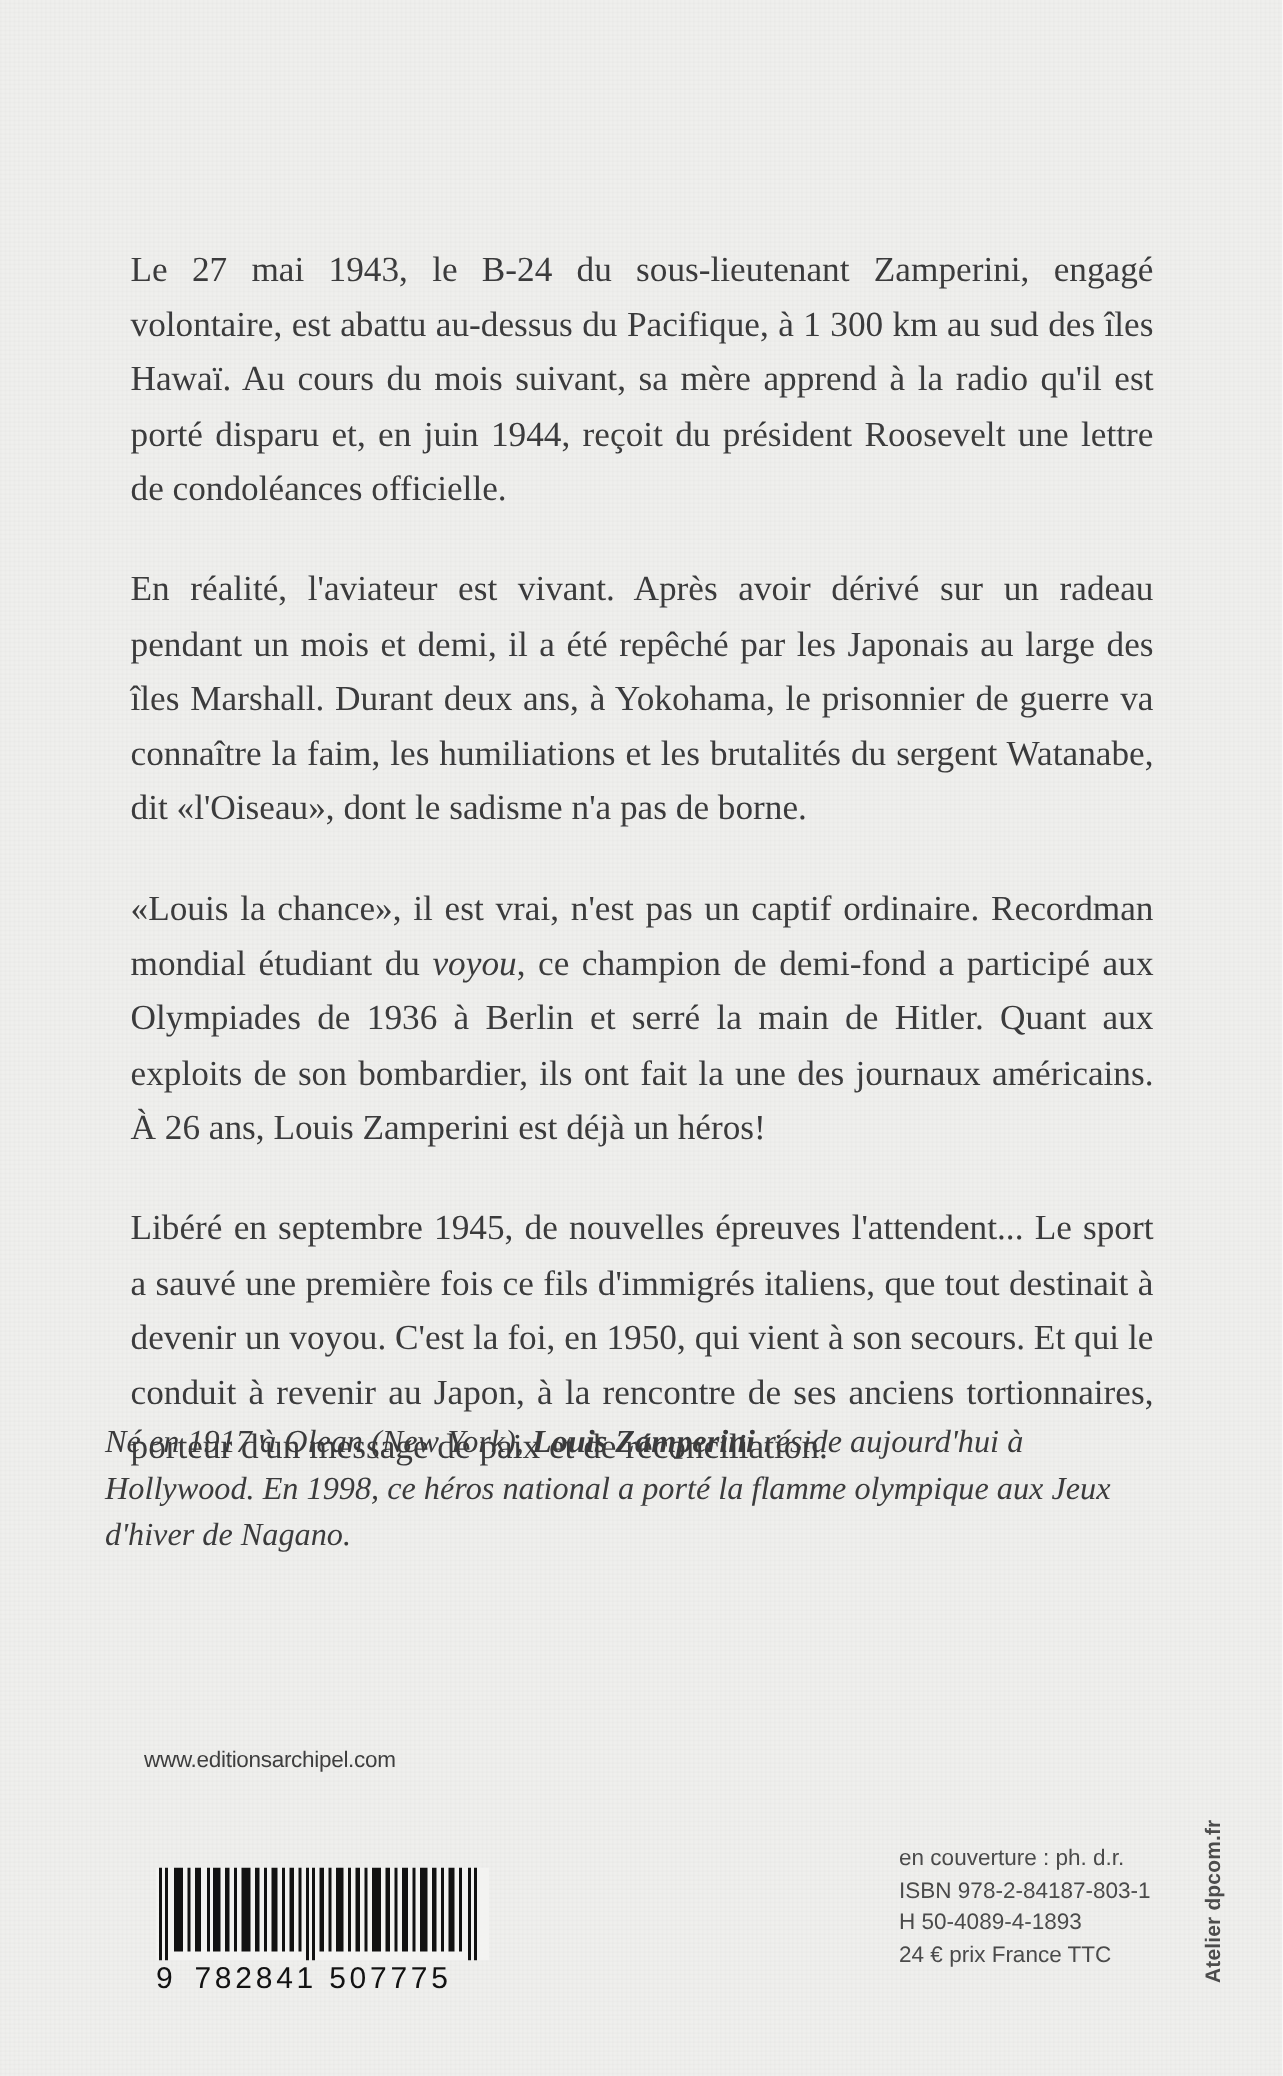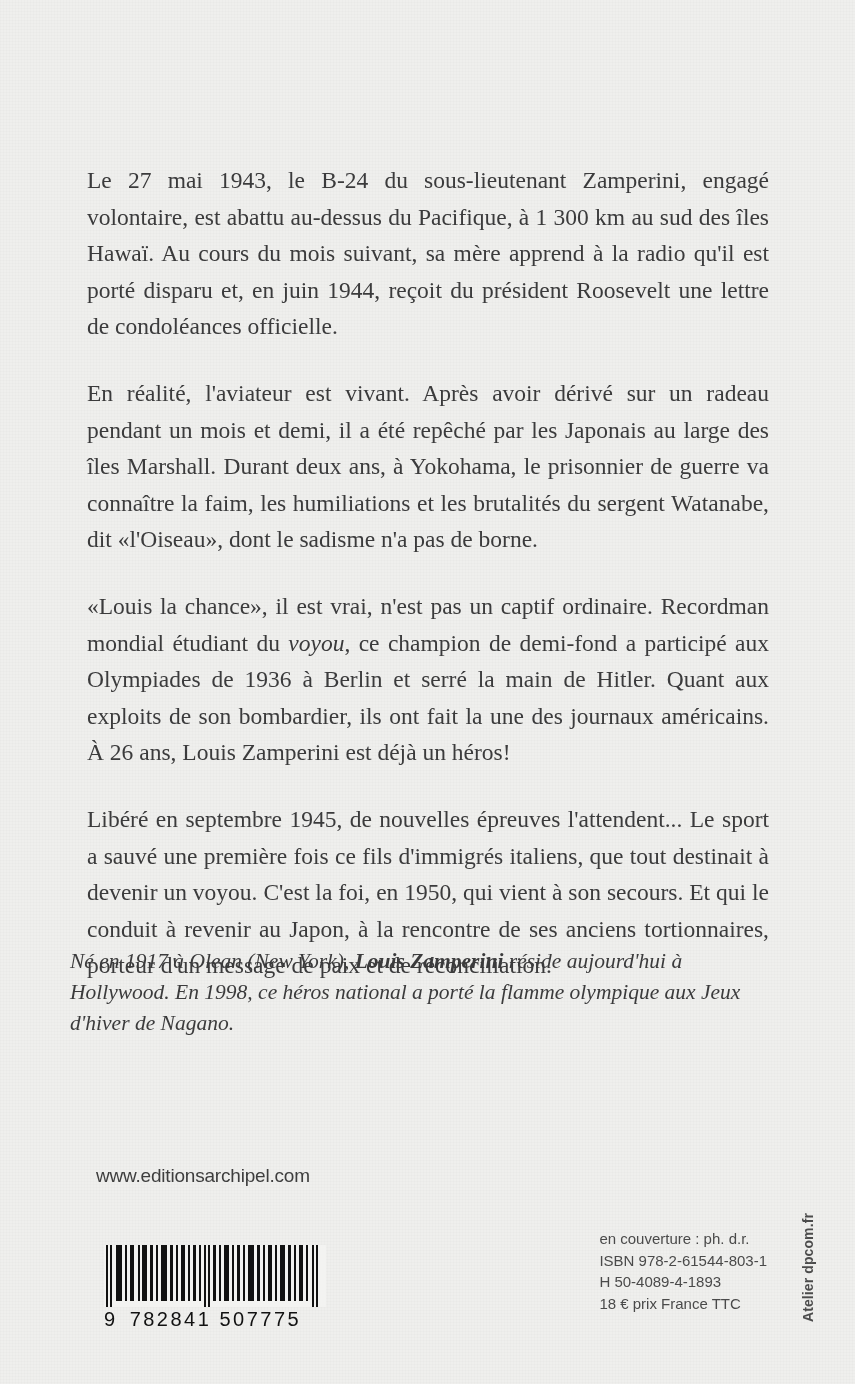--- a/index.html
+++ b/index.html
@@ -98,21 +98,21 @@
     text-align: left;
   }
   .bio b { font-weight: bold; font-style: italic; }
 
   
   .site-url {
     position: absolute;
     left: 96px;
     top: 1165px;
     font-family: "Liberation Sans", sans-serif;
-    font-size: 19px;
+    font-size: 15px;
     color: #3e3e3e;
     letter-spacing: -0.2px;
     white-space: nowrap;
   }
 
   .barcode-wrap {
     position: absolute;
     left: 104px;
     top: 1245px;
     width: 222px;
@@ -221,20 +221,20 @@
       </g>
     </svg>
     <div class="barcode-digits">
       <span class="lead">9</span>
       <span>782841 507775</span>
     </div>
   </div>
 
   <div class="imprint">
     <div>en couverture : ph. d.r.</div>
-    <div>ISBN  978-2-61544-803-1</div>
+    <div>ISBN  978-2-84187-803-1</div>
     <div>H 50-4089-4-1893</div>
-    <div>18 € prix France TTC</div>
+    <div>24 € prix France TTC</div>
   </div>
 
   <div class="credit-vertical">Atelier dpcom.fr</div>
 
 </div>
 
 </body></html>

